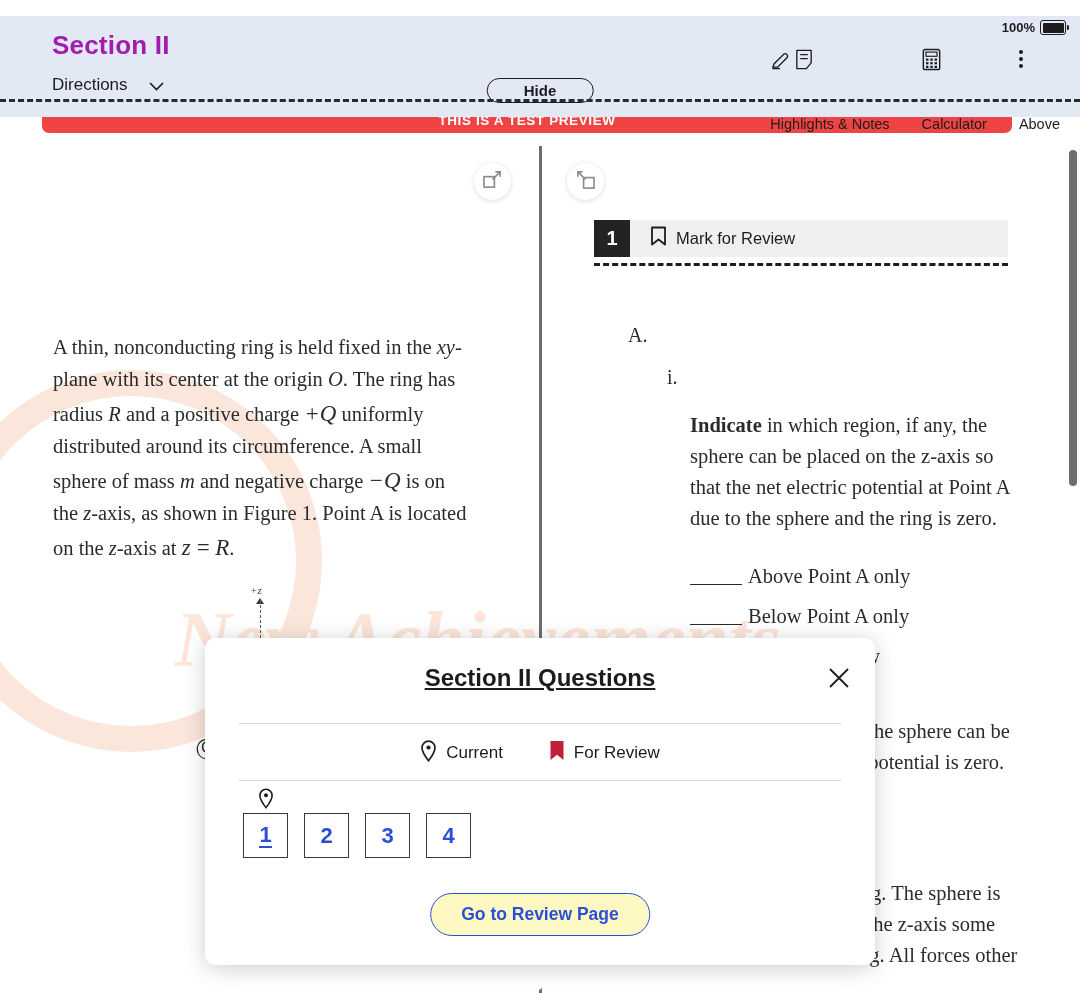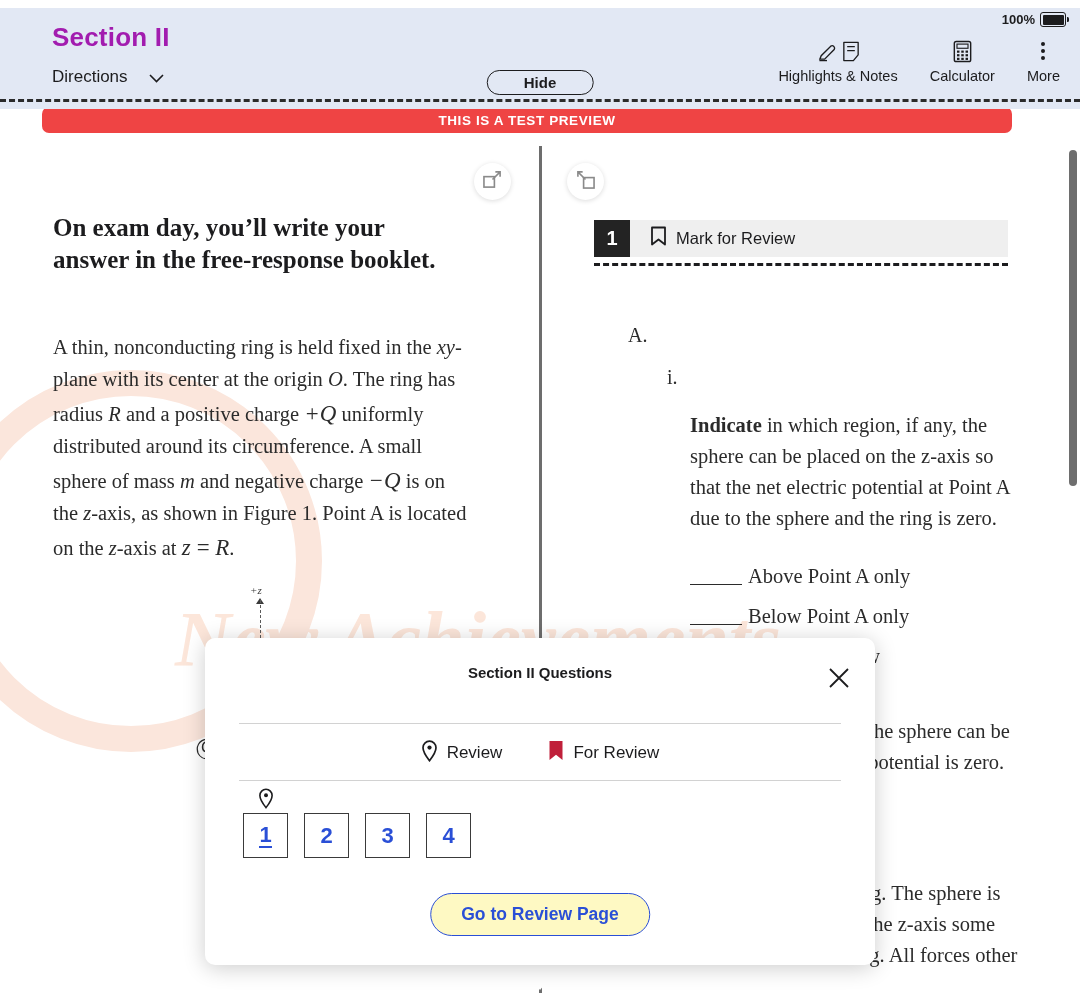--- a/index.html
+++ b/index.html
@@ -24,21 +24,21 @@
     font-style:italic;font-size:78px;font-weight:700;
     color:#fce6da;white-space:nowrap;line-height:1;
   }
   #wm-circle{
     position:absolute;left:-60px;top:370px;width:330px;height:330px;
     border:26px solid #fbe6dc;border-radius:50%;
   }
 
   
   #header{
-    position:absolute;left:0;top:8px;width:1080px;height:101px;
+    position:absolute;left:0;top:16px;width:1080px;height:101px;
     background:#e2e8f4;z-index:40;
   }
   #battery-row{
     position:absolute;right:14px;top:4px;display:flex;align-items:center;gap:5px;
     font-size:13px;font-weight:700;color:#1c1c1e;
   }
   .batt-glyph{
     width:24px;height:13px;border:1.6px solid #1c1c1e;border-radius:3px;
     position:relative;display:inline-block;
   }
@@ -60,21 +60,21 @@
 
   #timer{position:absolute;left:0;right:0;top:12px;text-align:center;font-size:30px;font-weight:700;color:#1c1c1e;letter-spacing:.5px;}
   #hide-btn{
     position:absolute;left:50%;transform:translateX(-50%);top:62px;
     border:1.6px solid #1c1c1e;border-radius:16px;background:transparent;
     padding:3px 36px;font-size:15px;font-weight:700;color:#1c1c1e;cursor:pointer;
     font-family:"Liberation Sans", sans-serif;
   }
 
   #tools{position:absolute;right:6px;top:30px;display:flex;align-items:flex-start;gap:0px;}
-  .tool{display:flex;flex-direction:column;align-items:center;cursor:pointer;width:auto;}
+  .tool{display:flex;flex-direction:column;align-items:flex-start;cursor:pointer;width:auto;gap:40px;}
   .tool .glyphs{height:26px;display:flex;align-items:center;justify-content:center;gap:4px;}
   .tool .lbl{font-size:14.5px;color:#1c1c1e;margin-top:4px;white-space:nowrap;}
   #tool-hl{padding:0 14px;}
   #tool-calc{padding:0 18px;}
   #tool-more{padding:0 14px;}
   .dots3{display:flex;flex-direction:column;gap:3px;align-items:center;}
   .dots3 i{width:4px;height:4px;border-radius:50%;background:#1c1c1e;display:block;}
 
   #dash-sep{position:absolute;left:0;top:99px;width:1080px;border-top:3px dashed #2b2b2b;z-index:41;}
 
@@ -169,21 +169,21 @@
     position:absolute;left:205px;top:638px;width:670px;height:327px;
     background:#ffffff;border-radius:10px;
     box-shadow:0 3px 22px rgba(0,0,0,.20);
     z-index:60;
   }
   #modal-tail{
     position:absolute;left:516px;top:962px;width:48px;height:30px;z-index:59;
   }
   #modal-title{
     position:absolute;left:0;right:0;top:26px;text-align:center;
-    font-size:15px;font-weight:700;color:#1c1c1e;
+    font-size:24px;font-weight:700;color:#1c1c1e;text-decoration:underline;
   }
   #modal-close{
     position:absolute;right:22px;top:26px;width:28px;height:28px;cursor:pointer;
     display:flex;align-items:center;justify-content:center;
   }
   #modal-hr1{position:absolute;left:34px;right:34px;top:85px;border-top:1px solid #d2d2d2;}
   #modal-hr2{position:absolute;left:34px;right:34px;top:142px;border-top:1px solid #d2d2d2;}
   #legend{
     position:absolute;left:0;right:0;top:97px;height:36px;
     display:flex;align-items:center;justify-content:center;gap:46px;
@@ -208,21 +208,20 @@
 </style>
 </head>
 <body>
 
 <div id="watermark">
   <div id="wm-circle"></div>
   <div id="wm-en">New Achievements</div>
 </div>
 
 <div id="left-pane">
-  <div id="passage-heading">On exam day, you’ll write your answer in the free-response booklet.</div>
   <div id="passage-body">A thin, nonconducting ring is held fixed in the <i>xy</i>-plane with its center at the origin <i>O</i>. The ring has radius <i>R</i> and a positive charge <span class="mathvar">+Q</span> uniformly distributed around its circumference. A small sphere of mass <i>m</i> and negative charge <span class="mathvar">−Q</span> is on the <i>z</i>-axis, as shown in Figure 1. Point A is located on the <i>z</i>-axis at <span class="mathvar">z = R</span>.</div>
 </div>
 
 <div id="zlabel">+z</div>
 <div id="zarrow"></div>
 <div id="zdash"></div>
 <div id="ring-left">ⓠ</div>
 
 <div id="right-pane">
   <div id="qbar">
@@ -336,21 +335,21 @@
     </div>
 
     <div class="tool" id="tool-more">
       <span class="glyphs">
         <span class="dots3">
             <i></i>
             <i></i>
             <i></i>
           </span>
       </span>
-      <span class="lbl">More</span>
+      <span class="lbl">Above</span>
     </div>
 
   </div>
 </div>
 <div id="dash-sep"></div>
 
 <div id="modal-tail">
   <svg width="48" height="30" viewBox="0 0 48 30">
       <path d="M0 0 L24 28 L48 0 Z" fill="#ffffff"></path>
     </svg>
@@ -368,21 +367,21 @@
   <div id="modal-hr1"></div>
 
   <div id="legend">
     <div class="legend-item">
       <span>
         <svg width="17" height="22" viewBox="0 0 17 22">
             <path d="M8.5 1.2C4.9 1.2 2 4.1 2 7.7c0 4.6 6.5 13 6.5 13S15 12.3 15 7.7c0-3.6-2.9-6.5-6.5-6.5z" fill="none" stroke="#1c1c1e" stroke-width="1.7"></path>
             <circle cx="8.5" cy="7.6" r="2.1" fill="#1c1c1e"></circle>
           </svg>
       </span>
-      <span>Review</span>
+      <span>Current</span>
     </div>
     <div class="legend-item">
       <span>
         <svg width="16" height="22" viewBox="0 0 16 22">
             <path d="M1.5 1h13v19l-6.5-5.2L1.5 20z" fill="#c0203a"></path>
           </svg>
       </span>
       <span>For Review</span>
     </div>
   </div>

